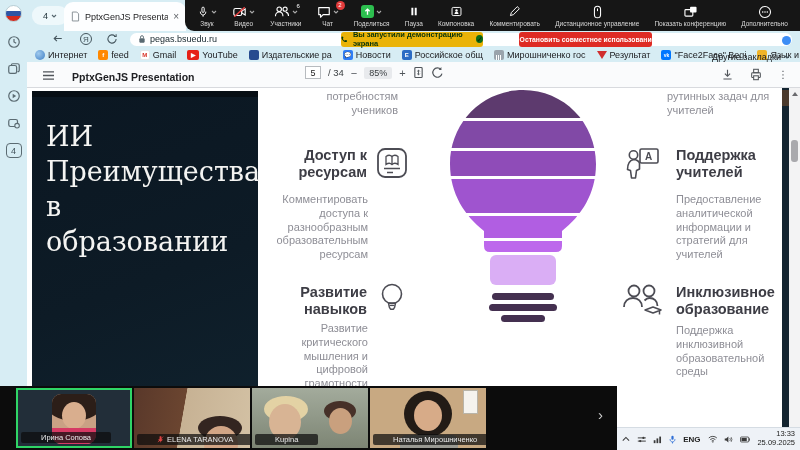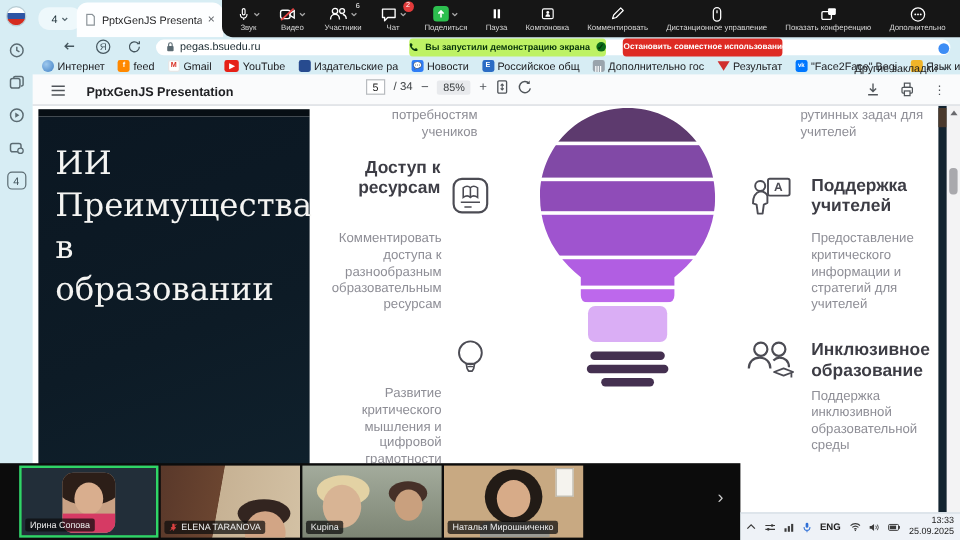--- a/index.html
+++ b/index.html
@@ -29,21 +29,21 @@
   .chev{color:#a9a9a9}
   .badge6{position:absolute;top:-2px;right:-2px;font-size:6px;color:#fff}
   .badge-red{position:absolute;top:-4px;right:-6px;width:9px;height:9px;border-radius:50%;background:#e23b3b;color:#fff;font-size:6px;display:flex;align-items:center;justify-content:center}
   .sharesq{width:13px;height:13px;background:#2dbf4f;border-radius:3px;display:flex;align-items:center;justify-content:center}
 
   
   #addrrow{left:27px;top:31px;width:773px;height:16px;background:#d7edf4}
   .navic{position:absolute;top:33px;color:#45565e}
   #addrpill{left:130px;top:32.5px;width:662px;height:13px;background:#fff;border-radius:7px;display:flex;align-items:center;gap:4px;padding:0 8px}
   #addrtext{font-size:9px;color:#17272e}
-  #greenbanner{left:341px;top:31.5px;width:164px;height:15px;background:#bef264;border-radius:3px;display:flex;align-items:center;justify-content:center;gap:5px;z-index:5}
+  #greenbanner{left:341px;top:31.5px;width:142px;height:15px;background:#eab308;border-radius:3px;display:flex;align-items:center;justify-content:center;gap:5px;z-index:5}
   #greenbanner span{font-size:7.5px;font-weight:bold;color:#06330a}
   .gcheck{width:8px;height:8px;border-radius:50%;background:#0b6b18;color:#fff;font-size:5.5px;display:flex;align-items:center;justify-content:center}
   #redbanner{left:519px;top:31.5px;width:133px;height:15px;background:#de2b24;border-radius:3px;display:flex;align-items:center;justify-content:center;gap:4px;z-index:5}
   #redbanner span{font-size:6.8px;font-weight:bold;color:#fff;white-space:nowrap}
   .stopsq{width:5px;height:5px;background:#fff}
   #bluedot{left:782px;top:36px;width:9px;height:9px;border-radius:50%;background:#3d8df5;z-index:5}
 
   
   #bookmarks{left:27px;top:47px;width:773px;height:15px;background:#d7edf4;display:flex;align-items:center;gap:11px;padding-left:8px;font-size:9px;color:#202124;white-space:nowrap}
   .bm{display:flex;align-items:center;gap:3px;cursor:pointer}
@@ -76,21 +76,21 @@
   #edgestrip{left:755px;top:0;width:7px;height:339px;background:#132430}
   #edgebrown{left:755px;top:2px;width:7px;height:16px;background:#4a392c}
   #scrollbar{left:762px;top:0;width:11px;height:339px;background:#f3f3f4}
   #sbthumb{left:764px;top:52px;width:7px;height:22px;background:#a9a9ad;border-radius:3px}
   #sbup{left:765px;top:4px;width:0;height:0;border-left:3px solid transparent;border-right:3px solid transparent;border-bottom:4px solid #6a6a6e}
 
   
   #vstrip{left:0;top:386px;width:617px;height:64px;background:#0c0c0c;z-index:6;display:flex;align-items:center;padding-left:16px;gap:2px}
   .tile{position:relative;width:116px;height:60px;overflow:hidden;background:#181818;flex:none;cursor:pointer}
   .tile .dec{position:absolute}
-  .namelabel{position:absolute;left:3px;bottom:3px;background:rgba(12,12,12,.72);color:#ececec;font-size:7.5px;padding:1px 4px;border-radius:2px;display:flex;align-items:center;gap:3px;white-space:nowrap;z-index:3}
+  .namelabel{position:absolute;left:3px;bottom:3px;background:rgba(12,12,12,.72);color:#ececec;font-size:7.5px;padding:1px 20px;border-radius:2px;display:flex;align-items:center;gap:3px;white-space:nowrap;z-index:3}
   #chevmore{position:absolute;left:598px;top:20px;color:#cfcfcf;font-size:15px;cursor:pointer}
 
   
   .t1{background:#222e39;border:2px solid #2fd566}
   .avatarbox{position:absolute;left:34px;top:4px;width:44px;height:50px;border-radius:9px;background:#c9a184;overflow:hidden}
   .t2{background:linear-gradient(180deg,#a3ab9c,#7d8574)}
   .t3{background:linear-gradient(100deg,#59382a 0%,#6b4530 42%,#c7b294 42.5%,#d3c1a4 100%)}
   .t4{background:#cfc3ab}
   .t5{background:#c8a982}
 
@@ -318,21 +318,21 @@
   <div class="bm">
       <span class="bmic" style="background:#2b6cc4">Е</span>
       <span>Российское общ</span>
     </div>
   <div class="bm">
       <span class="bmic" style="background:#9aa4ac;display:flex;gap:1px;align-items:flex-end;justify-content:center">
         <i style="width:1px;height:5px;background:#fff"></i>
         <i style="width:1px;height:5px;background:#fff"></i>
         <i style="width:1px;height:5px;background:#fff"></i>
       </span>
-      <span>Дополнительно гос</span>
+      <span>Мирошниченко гос</span>
     </div>
   <div class="bm">
       <span style="width:0;height:0;border-left:5px solid transparent;border-right:5px solid transparent;border-top:8px solid #d02e2e"></span>
       <span>Результат</span>
     </div>
   <div class="bm">
       <span class="bmic" style="background:#0077ff;font-size:5px">vk</span>
       <span>"Face2Face" Begi</span>
     </div>
   <div class="bm">
@@ -384,43 +384,44 @@
     <div id="slidetitle">
       <div>ИИ</div>
       <div>Преимущества</div>
       <div>в образовании</div>
     </div>
   </div>
 
   <div class="abs graytxt ralign" style="left:253px;top:2px;width:118px">потребностям учеников</div>
   <div class="abs graytxt" style="left:640px;top:2px;width:108px">рутинных задач для учителей</div>
 
-  <div class="abs heading ralign" style="left:253px;top:44px;width:87px">Доступ к ресурсам</div>
+  <div class="abs heading ralign" style="left:253px;top:59px;width:87px">Доступ к ресурсам</div>
   <svg class="abs outl" style="left:348px;top:58px" width="34" height="34" viewBox="0 0 34 34">
     <rect x="3" y="3" width="28" height="28" rx="7" fill="none" stroke="currentColor" stroke-width="1.8"></rect>
     <path d="M11 10.5C13 9 15.5 9 17 10.5 18.5 9 21 9 23 10.5V18.5C21 17 18.5 17 17 18.5 15.5 17 13 17 11 18.5Z" fill="none" stroke="currentColor" stroke-width="1.3"></path>
     <path d="M17 10.5V18.5M9 22.5h16M12 26.5h6" fill="none" stroke="currentColor" stroke-width="1.3"></path>
   </svg>
   <div class="abs graytxt ralign" style="left:225px;top:105px;width:116px">Комментировать доступа к разнообразным образовательным ресурсам</div>
 
+  <div class="abs heading ralign" style="left:253px;top:196px;width:87px">Развитие навыков</div>
   <svg class="abs outl" style="left:350px;top:194px" width="30" height="36" viewBox="0 0 30 36">
     <circle cx="15" cy="12" r="9.5" fill="none" stroke="currentColor" stroke-width="1.6"></circle>
     <path d="M11.5 21h7l-.8 4.2-1.2 2h-3l-1.2-2z" fill="none" stroke="currentColor" stroke-width="1.4" stroke-linejoin="round"></path>
     <path d="M12.5 23.5h5" stroke="currentColor" stroke-width="1.2"></path>
   </svg>
   <div class="abs graytxt ralign" style="left:225px;top:234px;width:116px">Развитие критического мышления и цифровой грамотности</div>
 
   <svg class="abs outl" style="left:598px;top:58px" width="36" height="36" viewBox="0 0 36 36">
     <rect x="15" y="3" width="18" height="14" rx="1.5" fill="none" stroke="currentColor" stroke-width="1.6"></rect>
     <text x="20" y="13.5" font-size="10" font-weight="bold" fill="currentColor" font-family="Liberation Sans,sans-serif">A</text>
     <circle cx="8.5" cy="9" r="4.2" fill="none" stroke="currentColor" stroke-width="1.6"></circle>
     <path d="M8.5 13.5C4.5 14.5 2.5 18.5 2.5 23.5L5.5 24.5 6.5 32H10.5L11.5 24.5 14.5 23V17.5C14.5 15.5 11.5 13.5 8.5 13.5Z" fill="none" stroke="currentColor" stroke-width="1.6" stroke-linejoin="round"></path>
   </svg>
   <div class="abs heading" style="left:649px;top:59px;width:105px">Поддержка учителей</div>
-  <div class="abs graytxt" style="left:649px;top:105px;width:105px">Предоставление критического информации и стратегий для учителей</div>
+  <div class="abs graytxt" style="left:649px;top:105px;width:105px">Предоставление аналитической информации и стратегий для учителей</div>
 
   <svg class="abs outl" style="left:594px;top:195px" width="44" height="36" viewBox="0 0 44 36">
     <circle cx="13" cy="8" r="5.5" fill="none" stroke="currentColor" stroke-width="1.8"></circle>
     <circle cx="28" cy="8" r="5.5" fill="none" stroke="currentColor" stroke-width="1.8"></circle>
     <path d="M3 24c0-5.5 4-9 9-9s9 3.5 9 9" fill="none" stroke="currentColor" stroke-width="1.8"></path>
     <path d="M23.5 17.5c1.5-1.5 3-2.5 5-2.5 4.5 0 8 3 8 8" fill="none" stroke="currentColor" stroke-width="1.8"></path>
     <path d="M24 27l8-3 8 3-8 3z" fill="none" stroke="currentColor" stroke-width="1.5" stroke-linejoin="round"></path>
     <path d="M38.5 27.5v4" stroke="currentColor" stroke-width="1.5"></path>
   </svg>
   <div class="abs heading" style="left:649px;top:196px;width:120px">Инклюзивное образование</div>

